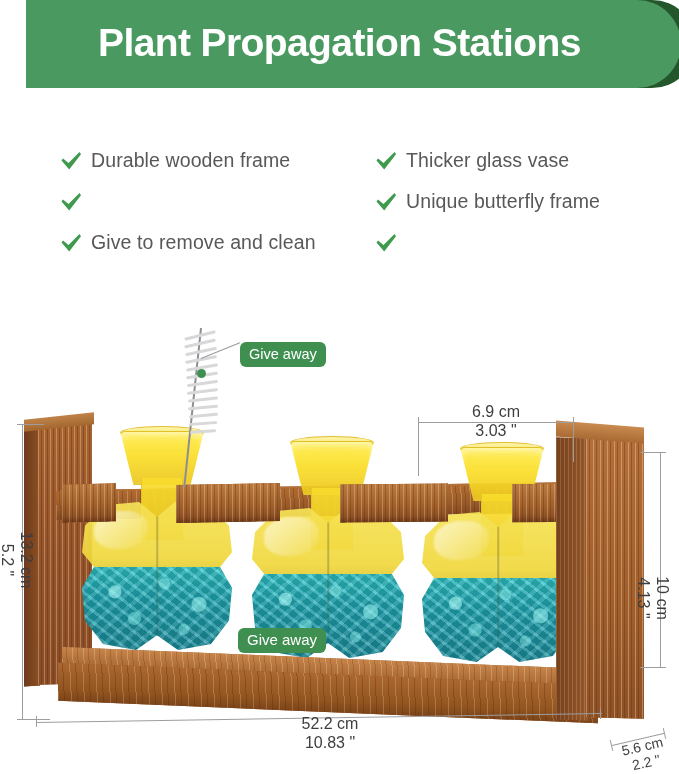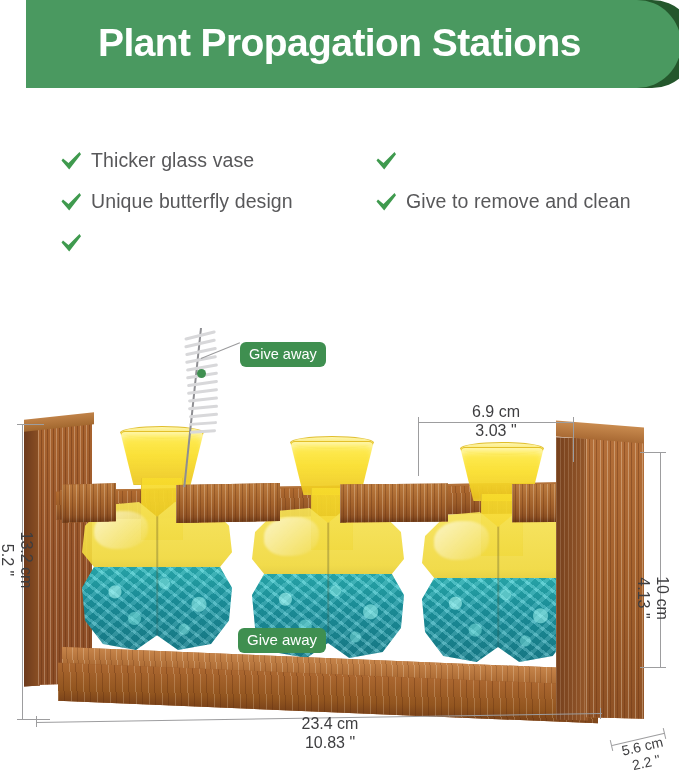--- a/index.html
+++ b/index.html
@@ -404,39 +404,45 @@
 <body>
 
 <div class="banner-wrap">
   <div class="banner-shadow"></div>
   <div class="banner-main"></div>
   <div class="banner-title">Plant Propagation Stations</div>
 </div>
 
 <div class="features">
 
+  <div class="feat">
+    <svg class="feat-check" viewBox="0 0 22 20">
+      <path d="M1.5 9.5 L3 7.5 L8.5 12 L19.5 1 L21 3.2 L9.2 18.5 Z" fill="#3f9a4e"></path>
+    </svg>
+    <span class="feat-label">Durable wooden frame</span>
+  </div>
 
   <div class="feat">
     <svg class="feat-check" viewBox="0 0 22 20">
       <path d="M1.5 9.5 L3 7.5 L8.5 12 L19.5 1 L21 3.2 L9.2 18.5 Z" fill="#3f9a4e"></path>
     </svg>
     <span class="feat-label">Thicker glass vase</span>
   </div>
 
   <div class="feat">
     <svg class="feat-check" viewBox="0 0 22 20">
       <path d="M1.5 9.5 L3 7.5 L8.5 12 L19.5 1 L21 3.2 L9.2 18.5 Z" fill="#3f9a4e"></path>
     </svg>
   </div>
 
   <div class="feat">
     <svg class="feat-check" viewBox="0 0 22 20">
       <path d="M1.5 9.5 L3 7.5 L8.5 12 L19.5 1 L21 3.2 L9.2 18.5 Z" fill="#3f9a4e"></path>
     </svg>
-    <span class="feat-label">Unique butterfly design</span>
+    <span class="feat-label">Unique butterfly frame</span>
   </div>
 
   <div class="feat">
     <svg class="feat-check" viewBox="0 0 22 20">
       <path d="M1.5 9.5 L3 7.5 L8.5 12 L19.5 1 L21 3.2 L9.2 18.5 Z" fill="#3f9a4e"></path>
     </svg>
     <span class="feat-label">Give to remove and clean</span>
   </div>
 
   <div class="feat">
@@ -556,21 +562,21 @@
   <div class="dim-line dim-h" style="left:640px; top:452px; width:21px;"></div>
   <div class="dim-line dim-h" style="left:640px; top:667px; width:21px;"></div>
   <div class="dim-text rot-right" style="left:672px; top:548px; width:100px;">10 cm</div>
   <div class="dim-text unit2 rot-right" style="left:653px; top:548px; width:100px;">4.13 "</div>
 </div>
 
 <div>
   <div class="dim-line dim-h" style="left:36px; top:722px; width:566px; transform:skewY(-0.9deg); transform-origin:left center;"></div>
   <div class="dim-cap cap-v" style="left:36px; top:716px;"></div>
   <div class="dim-cap cap-v" style="left:600px; top:708px;"></div>
-  <div class="dim-text" style="left:250px; top:714px; width:160px;">23.4 cm</div>
+  <div class="dim-text" style="left:250px; top:714px; width:160px;">52.2 cm</div>
   <div class="dim-text unit2" style="left:250px; top:733px; width:160px;">10.83 "</div>
 </div>
 
 <div>
   <div class="dim-line dim-h rot-skew" style="left:612px; top:745px; width:54px;"></div>
   <div class="dim-cap cap-v" style="left:611px; top:740px; transform:rotate(-13deg);"></div>
   <div class="dim-cap cap-v" style="left:664px; top:728px; transform:rotate(-13deg);"></div>
   <div class="dim-text rot-skew" style="left:612px; top:744px; width:58px; font-size:14px;">5.6 cm</div>
   <div class="dim-text rot-skew" style="left:616px; top:760px; width:58px; font-size:14px;">2.2 "</div>
 </div>

